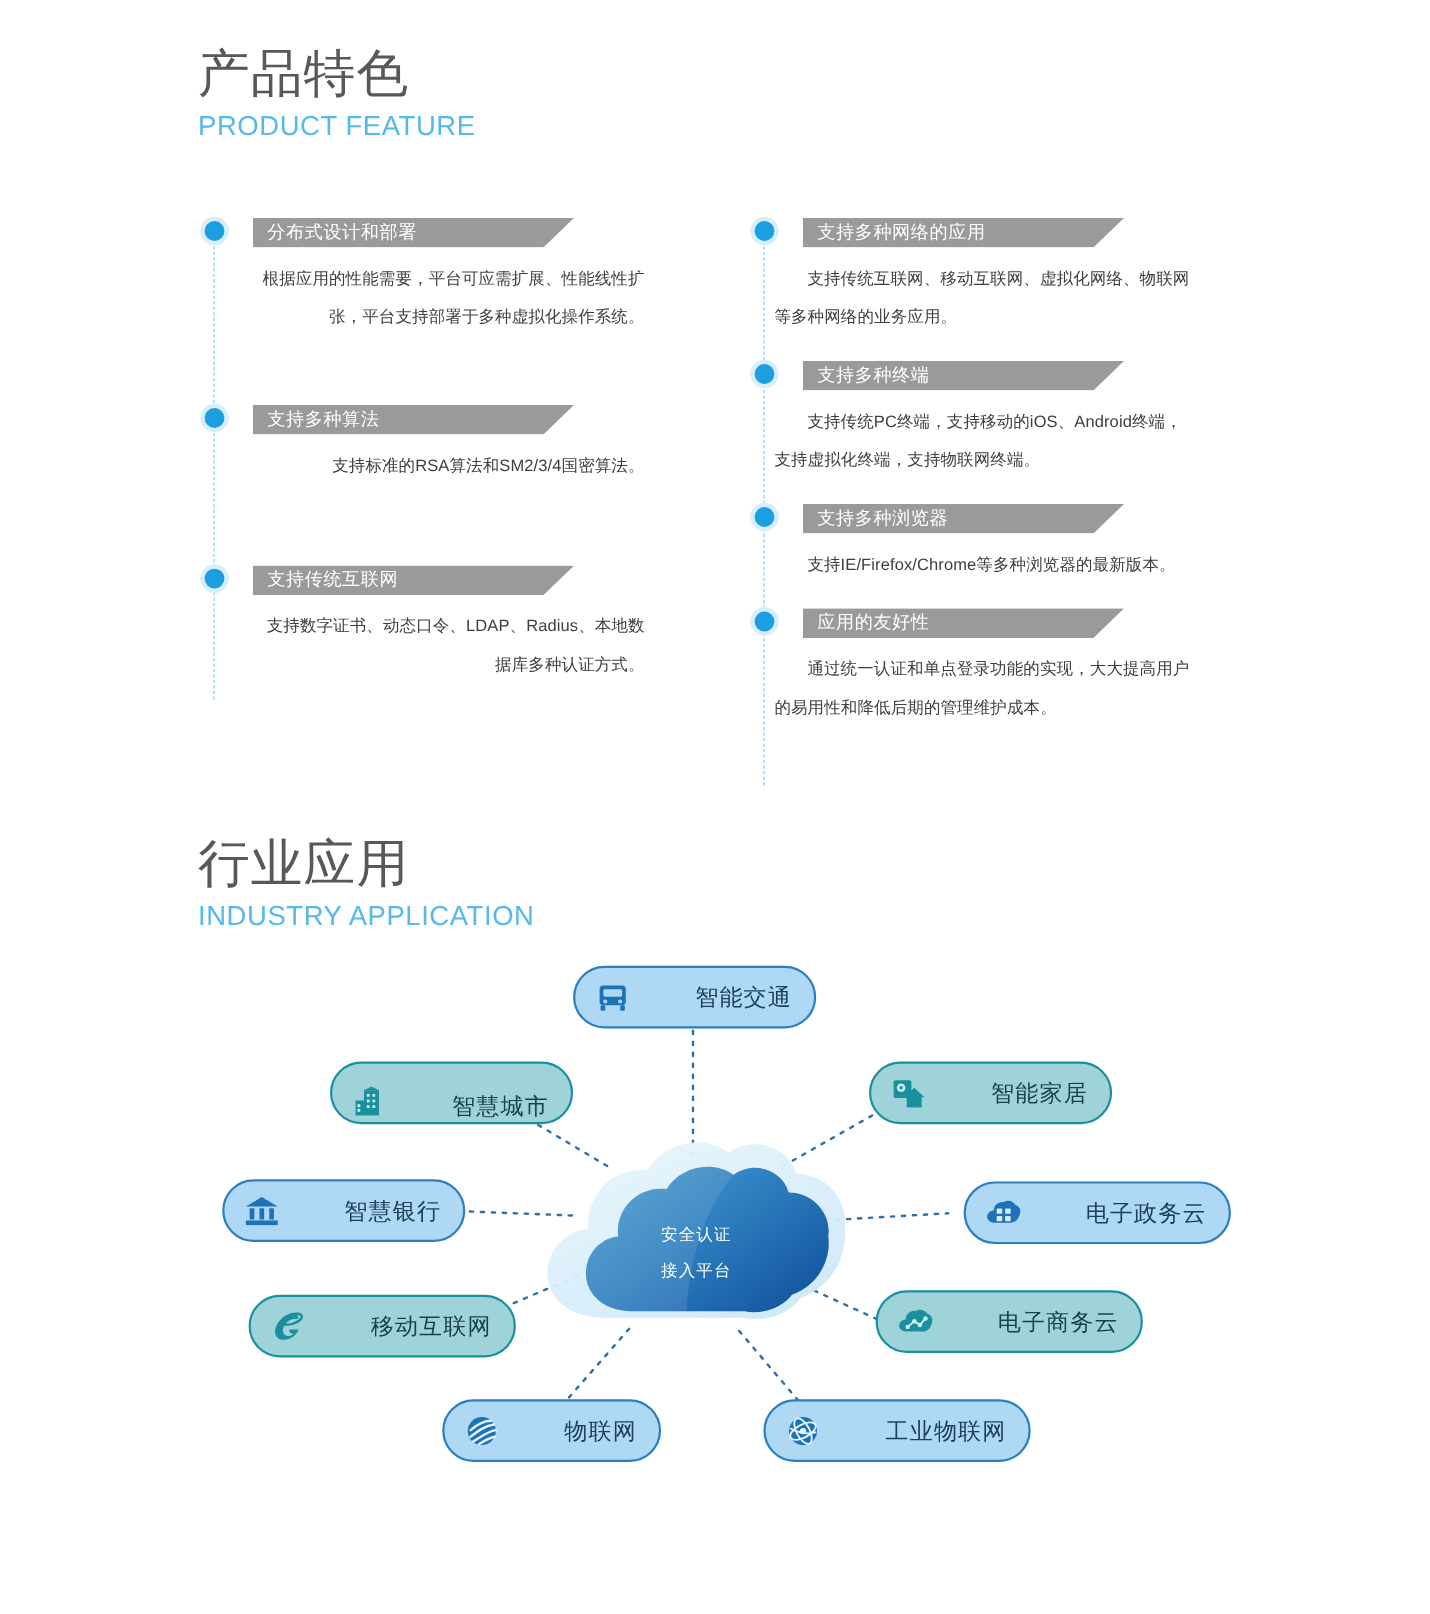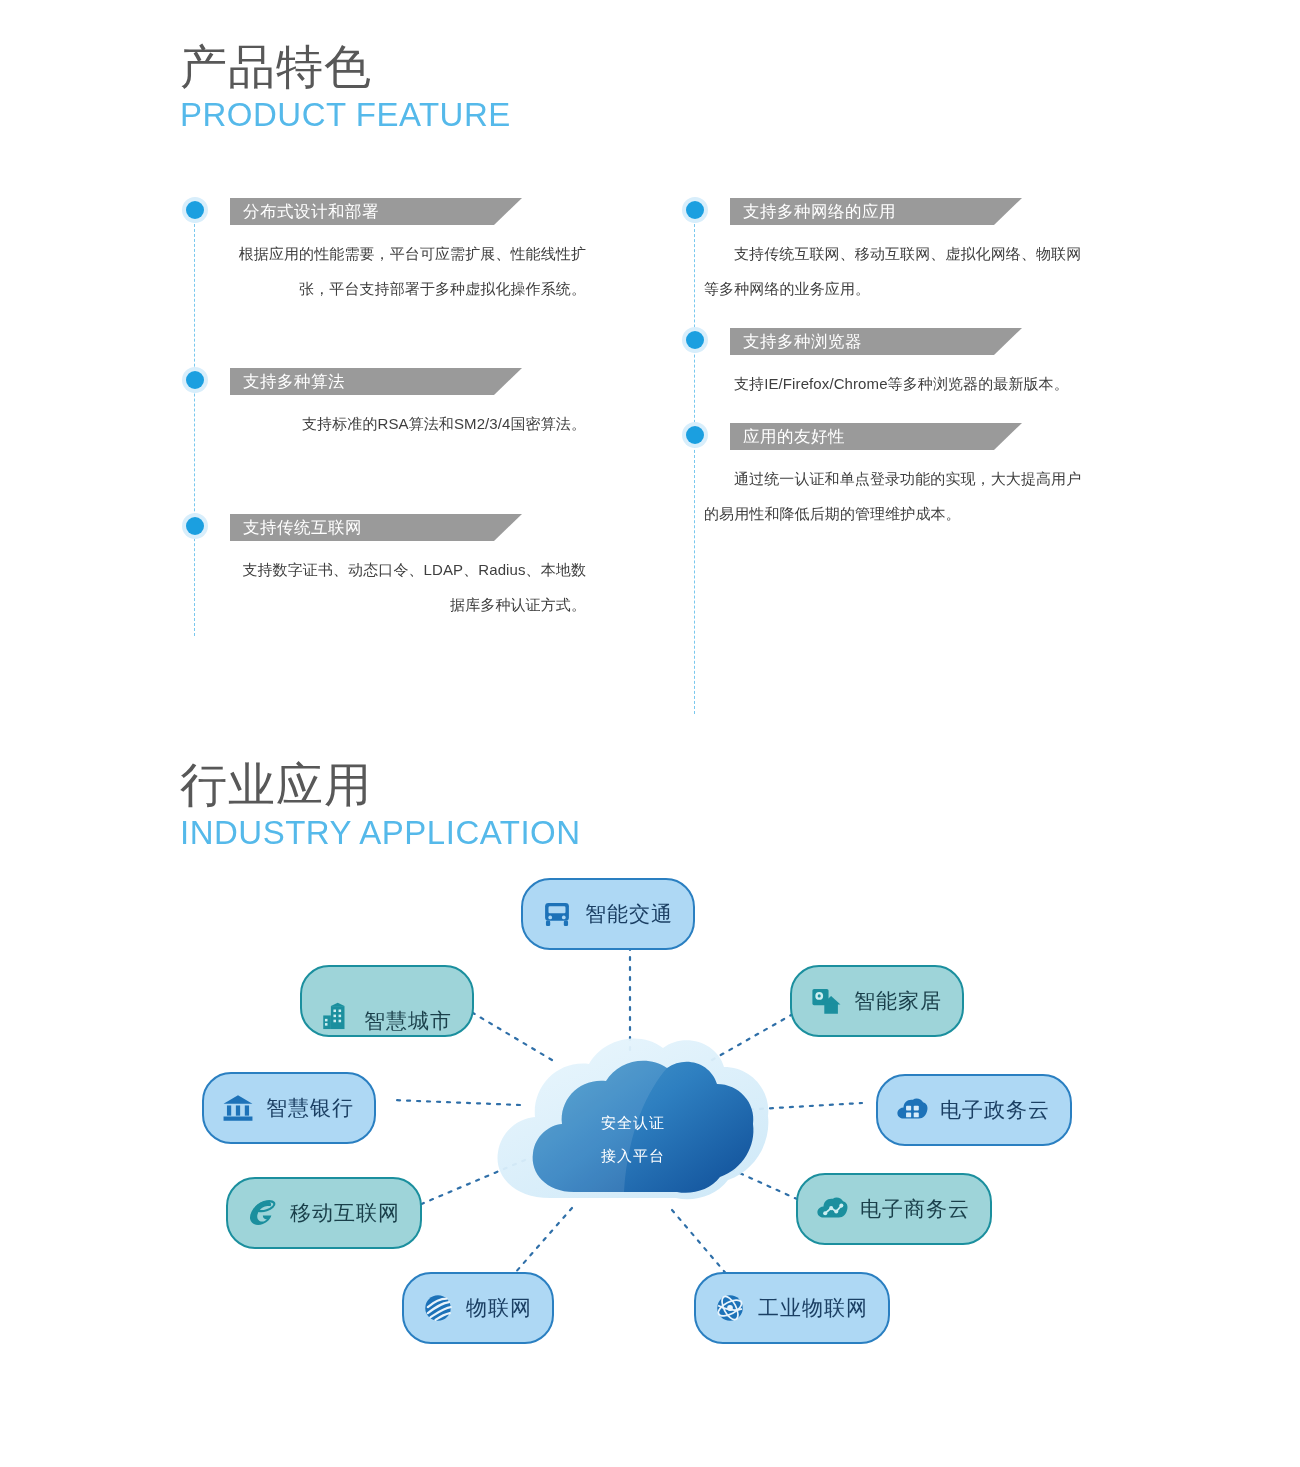--- a/index.html
+++ b/index.html
@@ -24,21 +24,21 @@
 
   .head-cn {
     font-size: 47px;
     font-weight: 400;
     color: #585858;
     letter-spacing: 1px;
     line-height: 46px;
     margin: 0;
   }
   .head-en {
-    font-size: 33px;
+    font-size: 25px;
     font-weight: 400;
     color: #55b9ea;
     letter-spacing: 0.5px;
     line-height: 42px;
     margin: 4px 0 0 0;
   }
 
   
   .feature-col {
     position: absolute;
@@ -143,25 +143,26 @@
     letter-spacing: 1px;
     z-index: 4;
     pointer-events: none;
   }
 
   
   .node {
     position: absolute;
     display: flex;
     align-items: center;
-    height: 72px;
+    height: 57px;
     border-radius: 29px;
     box-sizing: border-box;
     padding: 0 20px 0 17px;
     z-index: 5;
+    gap: 47px;
   }
   .node .node-icon {
     width: 34px;
     height: 34px;
     flex: 0 0 34px;
     margin-right: 11px;
     display: block;
   }
   .node .node-label {
     font-size: 21px;
@@ -219,20 +220,27 @@
   <div class="spine" id="spine-right"></div>
 
   <div class="feature-item" style="margin-bottom:22px;">
     <div class="bullet"></div>
     <div class="banner">
       <span class="banner-text">支持多种网络的应用</span>
     </div>
     <div class="feature-body">支持传统互联网、移动互联网、虚拟化网络、物联网等多种网络的业务应用。</div>
   </div>
 
+  <div class="feature-item" style="margin-bottom:22px;">
+    <div class="bullet"></div>
+    <div class="banner">
+      <span class="banner-text">支持多种终端</span>
+    </div>
+    <div class="feature-body">支持传统PC终端，支持移动的iOS、Android终端，支持虚拟化终端，支持物联网终端。</div>
+  </div>
 
   <div class="feature-item" style="margin-bottom:22px;">
     <div class="bullet"></div>
     <div class="banner">
       <span class="banner-text">支持多种浏览器</span>
     </div>
     <div class="feature-body">支持IE/Firefox/Chrome等多种浏览器的最新版本。</div>
   </div>
 
   <div class="feature-item">

